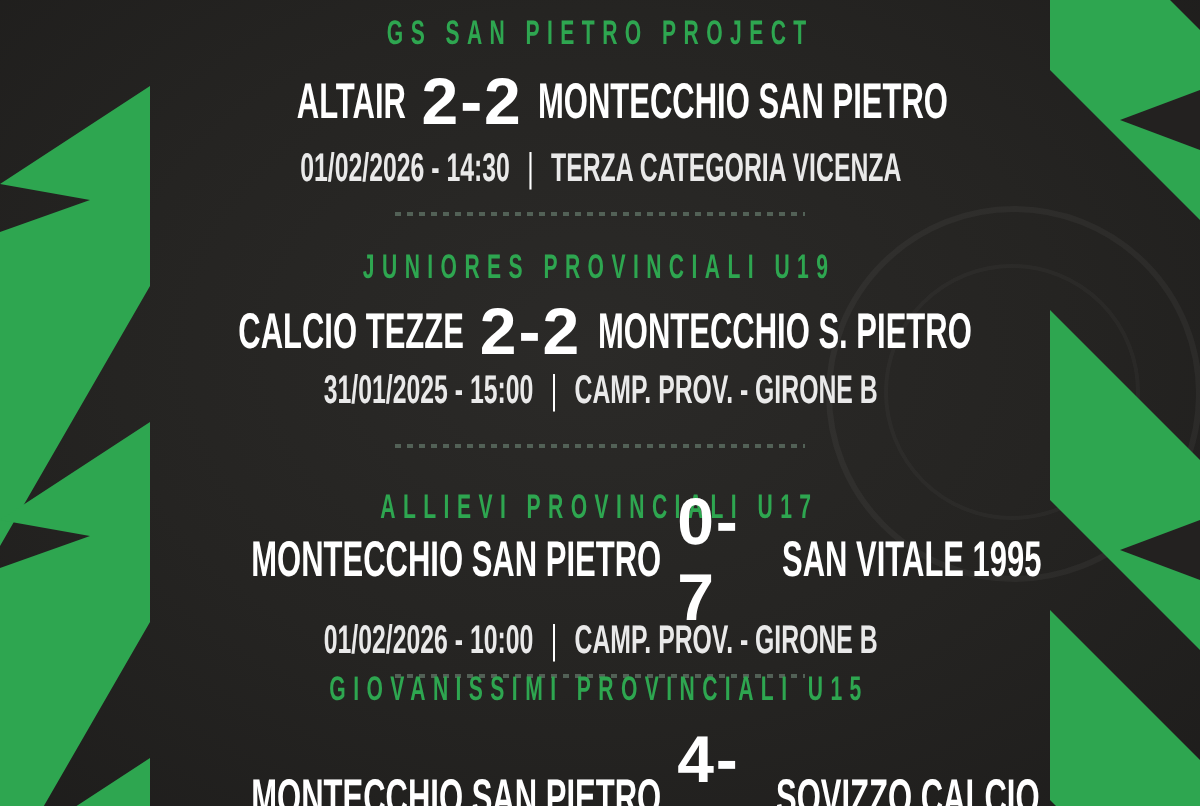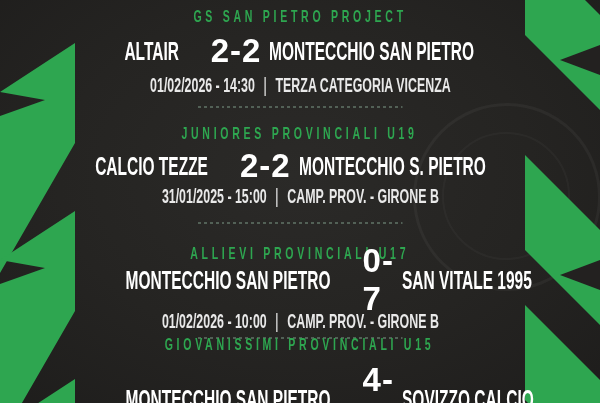--- a/index.html
+++ b/index.html
@@ -22,21 +22,21 @@
   .comp{position:absolute;left:0;width:100%;text-align:center;white-space:nowrap;
         color:var(--green);font-weight:700;font-size:17px;transform:translateY(-50%);}
   .comp .cond{letter-spacing:6px;}
   .cond{display:inline-block;transform:scaleX(0.62);transform-origin:50% 50%;white-space:nowrap;}
   .match{position:absolute;left:0;width:100%;display:grid;
          grid-template-columns:1fr auto 1fr;align-items:center;column-gap:6px;
          transform:translateY(-50%);}
   .team{font-size:25px;font-weight:700;color:#ffffff;white-space:nowrap;}
   .team.home{justify-self:end;transform:scaleX(0.62);transform-origin:100% 50%;}
   .team.away{justify-self:start;transform:scaleX(0.62);transform-origin:0 50%;}
-  .score{font-size:33px;font-weight:700;color:#ffffff;letter-spacing:1px;padding:0 2px;margin-left:24px;}
+  .score{font-size:33px;font-weight:700;color:#ffffff;letter-spacing:1px;padding:0 2px;}
   .detail{position:absolute;left:0;width:100%;text-align:center;
           color:#e9e9e9;font-weight:700;font-size:20px;transform:translateY(-50%);}
   .detail .pipe{display:inline-block;margin:0 14px;color:#ffffff;font-weight:400;}
   .sep{position:absolute;left:50%;width:205px;height:2px;transform:translateX(-50%);
        background:repeating-linear-gradient(90deg,#5a6b5f 0 3px,transparent 3px 6px);opacity:.85;}
   
   .s1c{top:17px}  .s1m{top:51px}  .s1d{top:85px}  .sep1{top:106px}
   .s2c{top:134px} .s2m{top:166px} .s2d{top:196px} .sep2{top:222px}
   .s3c{top:254px} .s3m{top:280px} .s3d{top:321px} .sep3{top:337px}
   .s4c{top:345px} .s4m{top:399px}

